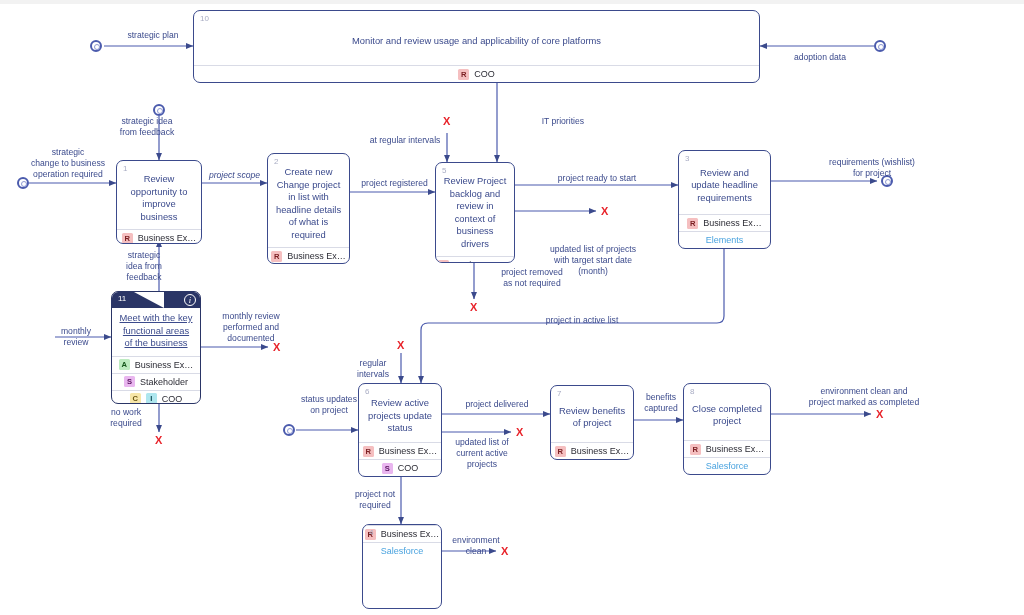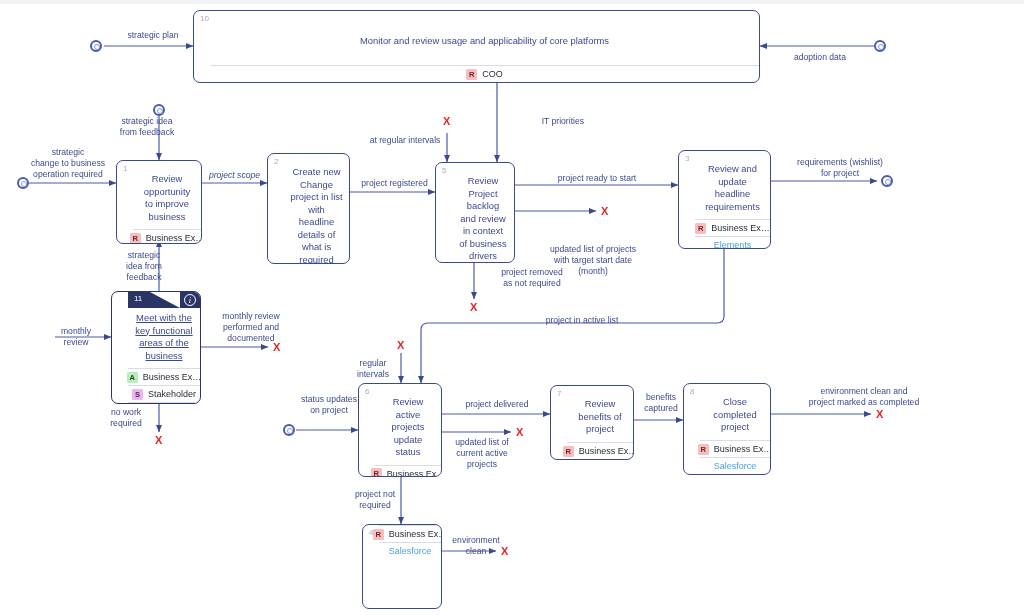--- a/index.html
+++ b/index.html
@@ -28,21 +28,20 @@
 
   
   .node {
     position: absolute;
     background: #ffffff;
     border: 1.4px solid #3b4a8c;
     border-radius: 7px;
     display: flex;
     flex-direction: column;
     overflow: hidden;
-    padding-left: 16px;
   }
   .node .num {
     position: absolute;
     left: 6px; top: 3px;
     font-size: 8px;
     color: #a9adc4;
     line-height: 10px;
   }
   .node .title {
     flex: 1 1 auto;
@@ -358,21 +357,21 @@
 change to business
 operation required</div>
   <div class="lbl" style="left:197px; top:170px; width:75px;font-style:italic;">project scope</div>
   <div class="lbl" style="left:352px; top:178px; width:85px;">project registered</div>
   <div class="lbl" style="left:355px; top:135px; width:100px;">at regular intervals</div>
   <div class="lbl l" style="left:504px; top:116px; width:80px;">IT priorities</div>
   <div class="lbl" style="left:521px; top:173px; width:152px;">project ready to start</div>
   <div class="lbl" style="left:513px; top:216px; width:160px;margin-top:28px;">updated list of projects
 with target start date
 (month)</div>
-  <div class="lbl" style="left:780px; top:157px; width:120px;">requirements (wishlist)
+  <div class="lbl" style="left:812px; top:157px; width:120px;">requirements (wishlist)
 for project</div>
   <div class="lbl" style="left:479px; top:267px; width:106px;">project removed
 as not required</div>
   <div class="lbl" style="left:104px; top:250px; width:80px;">strategic
 idea from
 feedback</div>
   <div class="lbl" style="left:45px; top:326px; width:62px;">monthly
 review</div>
   <div class="lbl" style="left:203px; top:311px; width:96px;">monthly review
 performed and

